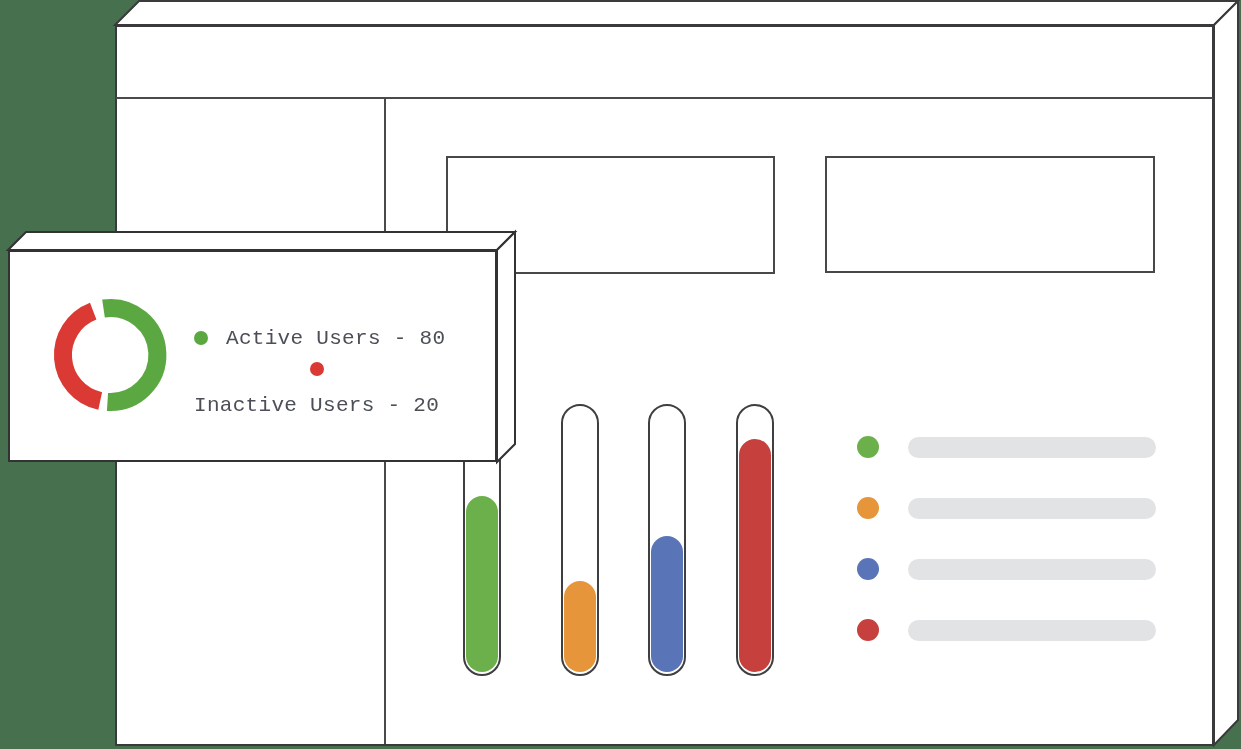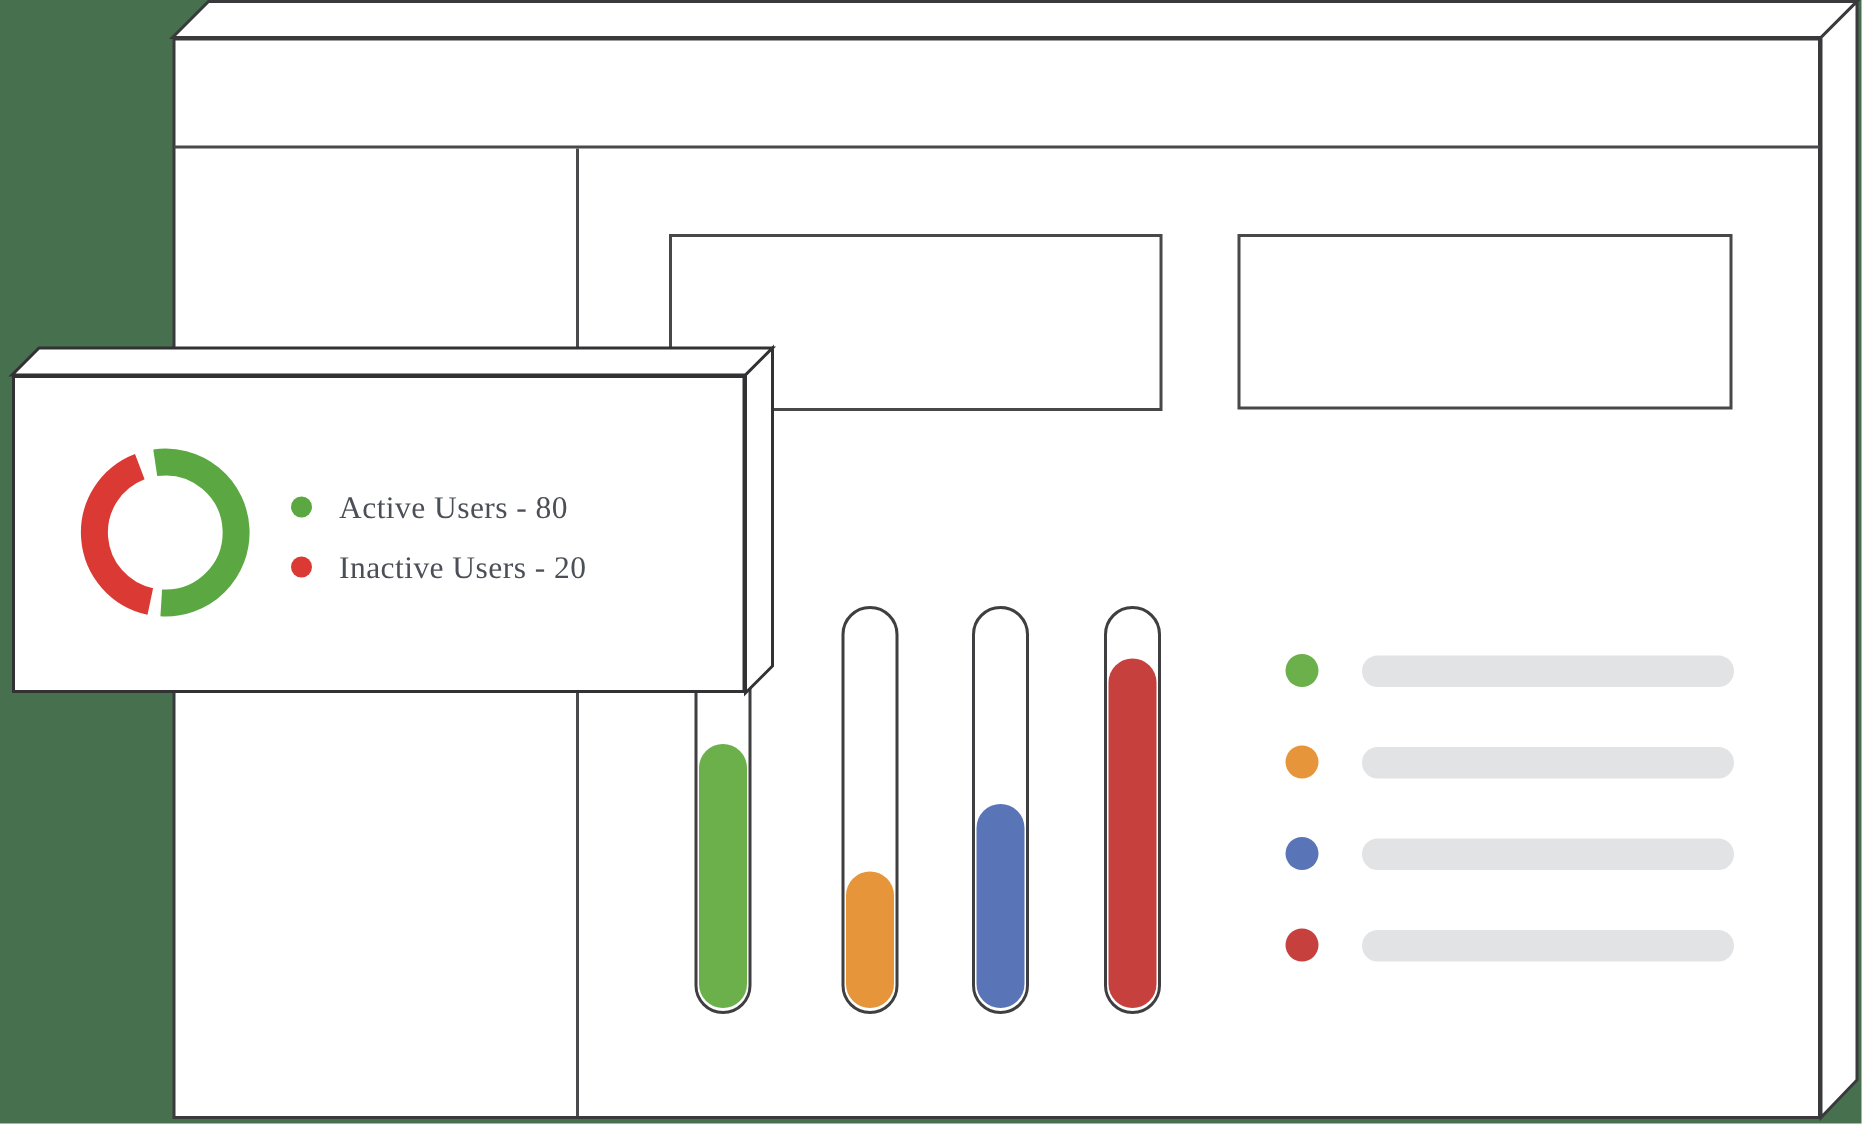--- a/index.html
+++ b/index.html
@@ -1,20 +1,20 @@
 <!DOCTYPE html>
 <html><head>
 <meta charset="utf-8">
 <style>
   * { margin:0; padding:0; box-sizing:border-box; }
   html,body { width:1241px; height:749px; }
   .stage {
     position:relative; width:1241px; height:749px;
     background:#47704E; overflow:hidden;
-    font-family:Liberation Serif, serif;
+    font-family:Liberation Mono, monospace;
   }
   svg.layer { position:absolute; left:0; top:0; }
   .face  { fill:#ffffff; stroke:#3A3A3C; stroke-width:2; }
   .iline { stroke:#4A4A4C; stroke-width:2; }
 
   .card { position:absolute; background:#ffffff; border:2px solid #48484A; }
   #card1 { left:446px; top:156px; width:329px; height:118px; }
   #card2 { left:825px; top:156px; width:330px; height:117px; }
 
   .tube { position:absolute; top:404px; width:38px; height:272px;
@@ -32,21 +32,21 @@
   #dot3{ top:558px; background:#5A74B8; }
   #dot4{ top:619px; background:#C6403D; }
   .gbar { position:absolute; left:908px; width:248px; height:21px;
           border-radius:11px; background:#E2E3E5; }
   #gbar1{ top:437px; } #gbar2{ top:498px; } #gbar3{ top:559px; } #gbar4{ top:620px; }
 
   .popup-face { fill:#ffffff; stroke:#323234; stroke-width:2; }
   .popup-content { position:absolute; left:8px; top:250px; width:489px; height:212px; }
   .donut { position:absolute; left:38px; top:41px; }
   .prow { position:absolute; left:186px; height:32px; display:flex; align-items:center; gap:18px; }
-  #prow1{ top:72px; } #prow2{ top:112px; }
+  #prow1{ top:72px; } #prow2{ top:112px;flex-direction:column; }
   .pdot { width:14px; height:14px; border-radius:50%; flex:0 0 auto; }
   #pdot1{ background:#5BA843; } #pdot2{ background:#DA3A33; }
   .ptext { font-size:21px; color:#4C4F57; letter-spacing:0.3px; white-space:nowrap; }
 </style>
 </head>
 <body>
 
 <div class="stage">
 
   <svg class="layer" width="1241" height="749">

